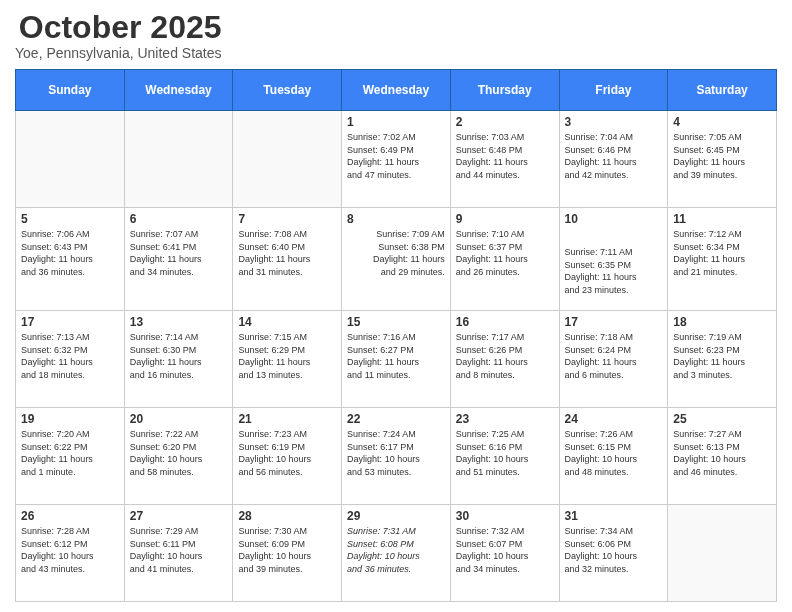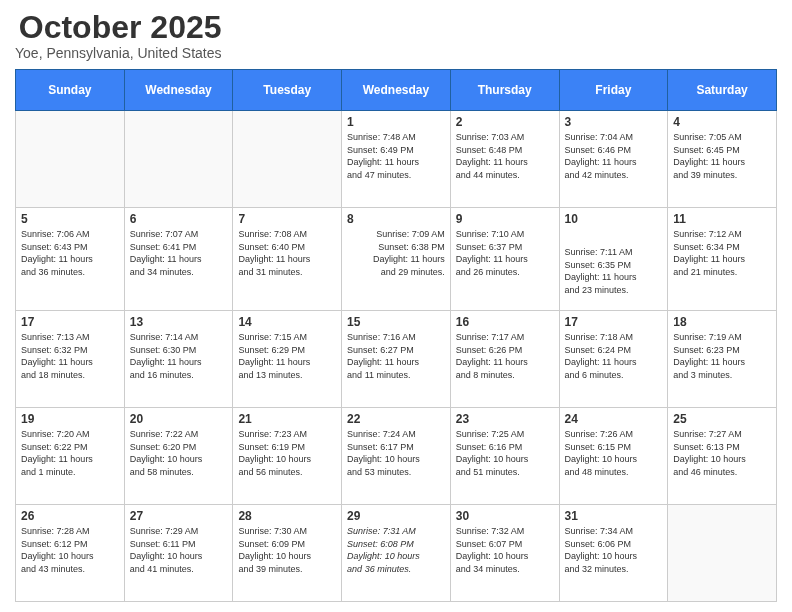--- a/index.html
+++ b/index.html
@@ -124,21 +124,21 @@
           <th>Saturday</th>
         </tr>
     </thead>
     <tbody id="calendar-body">
     <tr>
           <td class="empty"></td>
           <td class="empty"></td>
           <td class="empty"></td>
           <td>
             <span class="day-number">1</span>
-            <div class="day-info" style="white-space: pre-line;">Sunrise: 7:48 AM
+            <div class="day-info" style="white-space: pre-line;">Sunrise: 7:02 AM
 Sunset: 6:49 PM
 Daylight: 11 hours
 and 47 minutes.</div>
           </td>
           <td>
             <span class="day-number">2</span>
             <div class="day-info" style="white-space: pre-line;">Sunrise: 7:03 AM
 Sunset: 6:48 PM
 Daylight: 11 hours
 and 44 minutes.</div>

